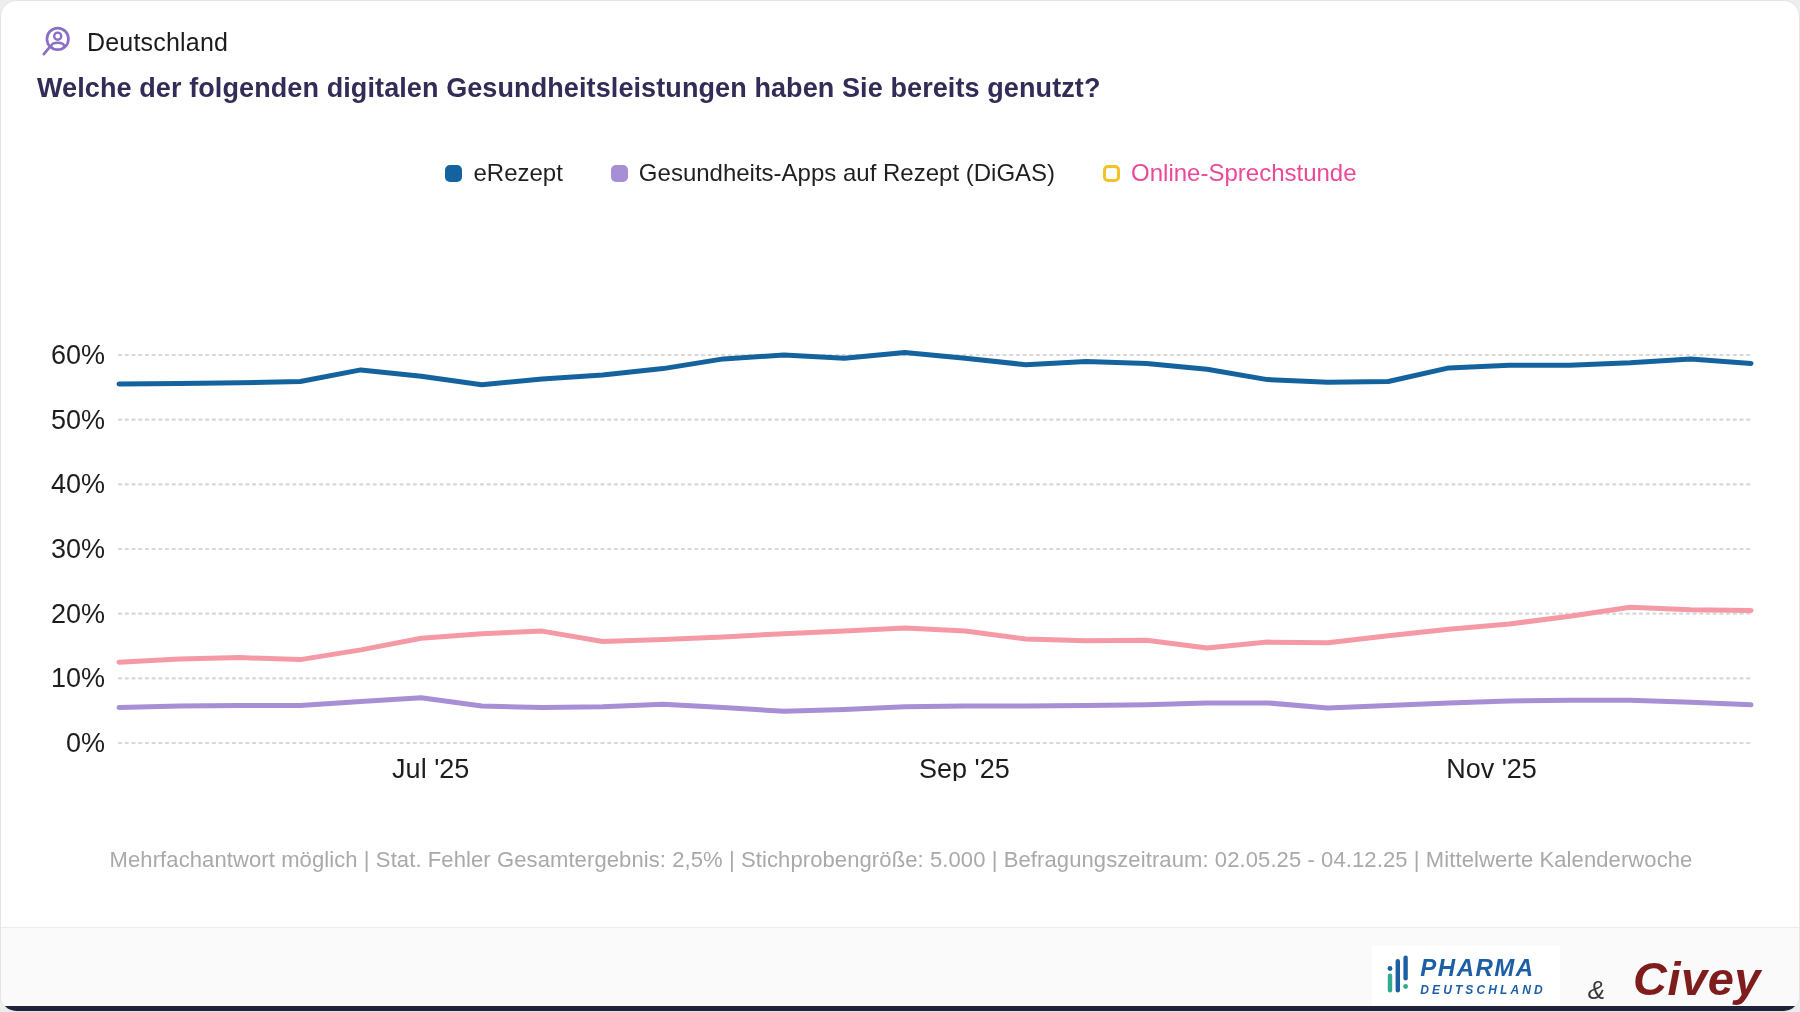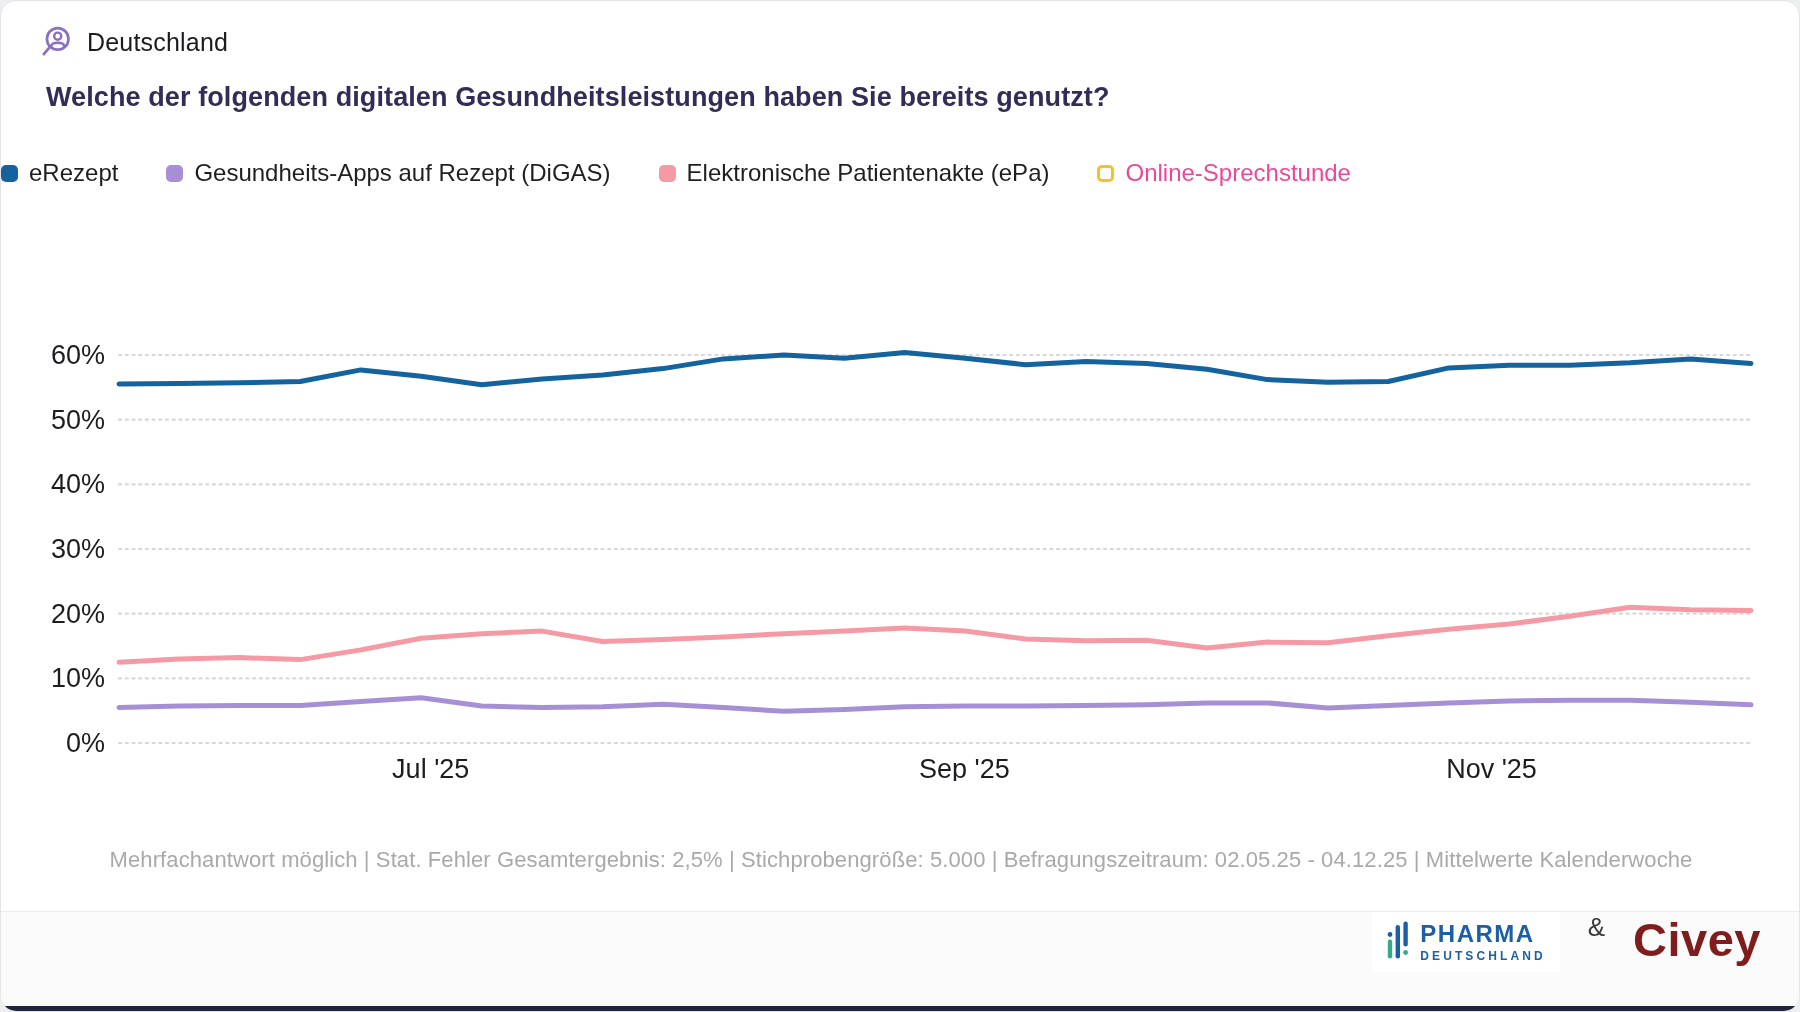--- a/index.html
+++ b/index.html
@@ -6,41 +6,41 @@
   * { box-sizing: border-box; }
   body { width: 1800px; height: 1012px; font-family: "Liberation Sans", sans-serif; }
   .card {
     position: relative; width: 1800px; height: 1012px; background: #ffffff;
     border: 1px solid #e4e4e6; border-radius: 16px; overflow: hidden;
   }
   .header { position: absolute; left: 38px; top: 24px; display: flex; align-items: center; gap: 14px; }
   .hicon svg { display: block; }
   .region { font-size: 25px; font-weight: 500; color: #1c1c1e; letter-spacing: .2px; }
   .title {
-    position: absolute; left: 36px; top: 72px; margin: 9px; width: 1700px;
+    position: absolute; left: 36px; top: 72px; margin: 0; width: 1700px;
     font-size: 27px; font-weight: 700; color: #322c56; letter-spacing: .1px;
   }
   .legend { position: absolute; left: 0; top: 158px; width: 1800px; display: flex; flex-direction: column; gap: 12px; }
-  .legend-row { display: flex; align-items: center; gap: 48px; }
+  .legend-row { display: flex; justify-content: center; align-items: center; gap: 48px; }
   .legend-item { display: flex; align-items: center; gap: 11px; cursor: pointer; }
   .legend-item .swatch { width: 17px; height: 17px; border-radius: 5px; flex: none; }
   .legend-item .swatch.hollow { width: 17px; height: 17px; background: #fff; }
   .legend-item .lbl { font-size: 24px; color: #1f1f1f; white-space: nowrap; }
   .legend-item.inactive .lbl { color: #ec4899; }
   .chart-wrap { position: absolute; left: 0; top: 300px; width: 1800px; height: 480px; }
   .chart-wrap svg { display: block; }
   svg text { font-family: "Liberation Sans", sans-serif; }
   .footer-note {
     position: absolute; left: 0; top: 846px; width: 1800px; text-align: center;
     font-size: 22px; color: #a9a9ab; letter-spacing: .1px;
   }
   .bottombar {
-    position: absolute; left: 0; bottom: 0; width: 1800px; height: 100px;
+    position: absolute; left: 0; bottom: 0; width: 1800px; height: 84px;
     background: #fafafa; border-top: 1px solid #ececee; border-bottom: 5px solid #20243a;
-    display: flex; align-items: flex-start; justify-content: flex-end; gap: 28px; padding-right: 40px;
+    display: flex; align-items: flex-end; justify-content: flex-end; gap: 28px; padding-right: 40px; font-style: italic;
   }
   .pharma-logo { display: flex; align-items: center; gap: 9px; background: #ffffff; padding: 9px 14px; }
   .pharma-text { display: flex; flex-direction: column; line-height: 1; }
   .pharma-l1 { font-size: 24px; font-weight: 700; color: #1d5fa5; letter-spacing: 1.5px; }
   .pharma-l2 { font-size: 12px; font-weight: 700; color: #1d5fa5; letter-spacing: 3.1px; margin-top: 4px; }
   .amp { font-size: 26px; color: #3a3a3c; }
   .civey { font-size: 47px; font-weight: 600; color: #7f1d1d; letter-spacing: .5px; }
 </style>
 </head>
 <body>
@@ -63,24 +63,20 @@
 
   <div class="legend">
       <div class="legend-row">
         <div class="legend-item">
           <span class="swatch" style="background: rgb(21, 99, 158);"></span>
           <span class="lbl">eRezept</span>
         </div>
         <div class="legend-item">
           <span class="swatch" style="background: rgb(167, 143, 213);"></span>
           <span class="lbl">Gesundheits-Apps auf Rezept (DiGAS)</span>
-        </div>
-        <div class="legend-item">
-          <span class="swatch" style="background: rgb(245, 154, 164);"></span>
-          <span class="lbl">Elektronische Patientenakte (ePa)</span>
         </div>
         <div class="legend-item inactive">
           <span class="swatch hollow" style="border: 3.5px solid rgb(242, 194, 38);"></span>
           <span class="lbl">Online-Sprechstunde</span>
         </div>
       </div>
     </div>
 
   <div class="chart-wrap">
       <svg width="1800" height="480" viewBox="0 0 1800 480">

